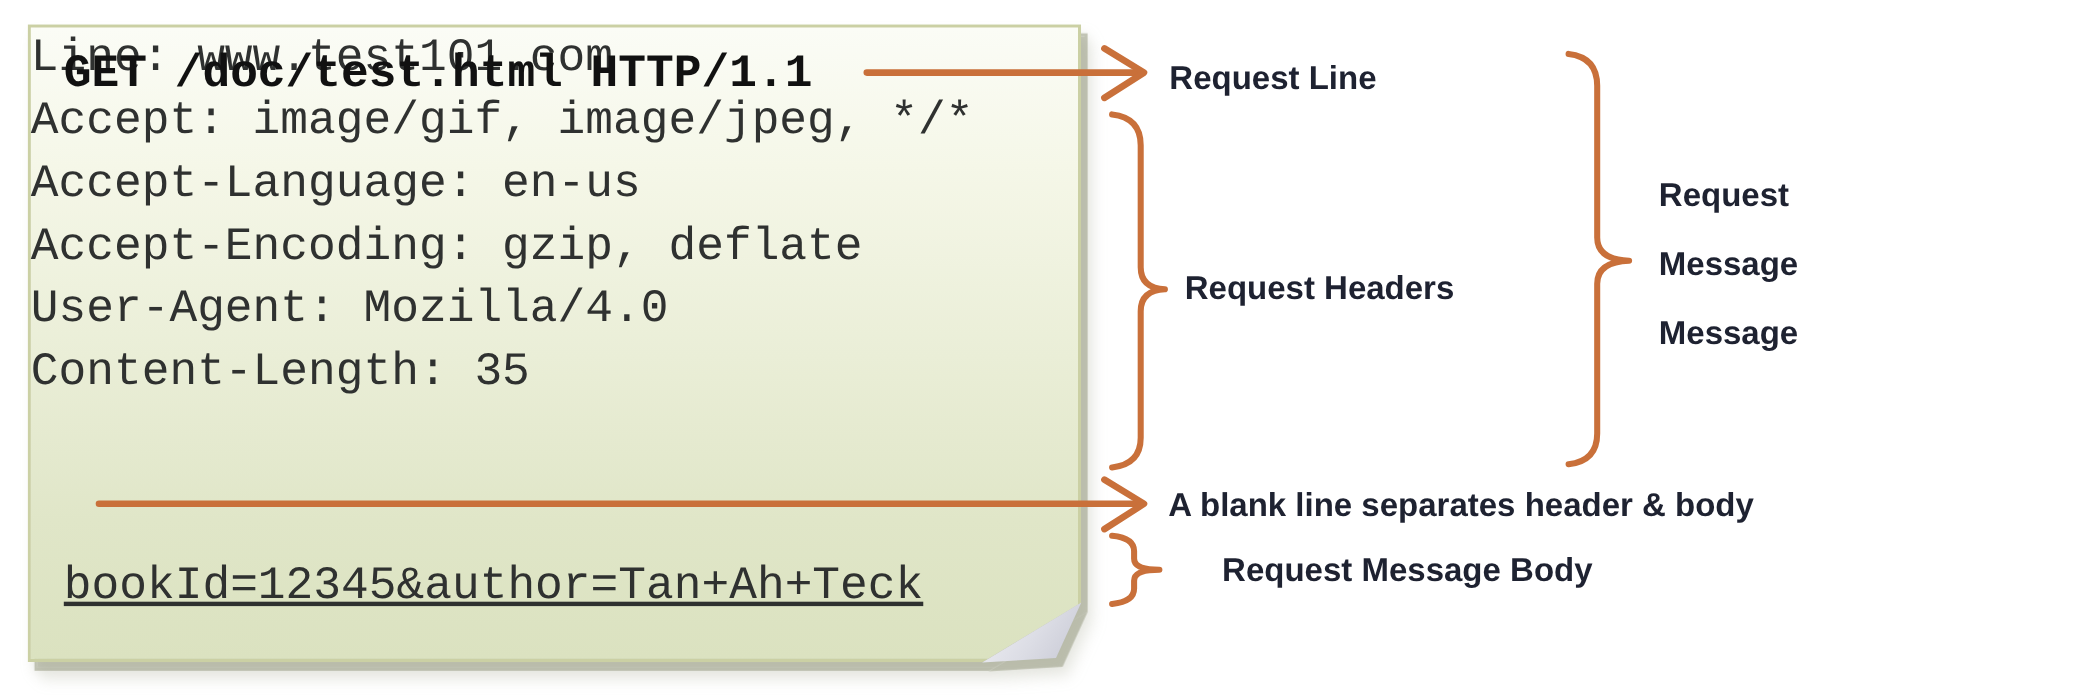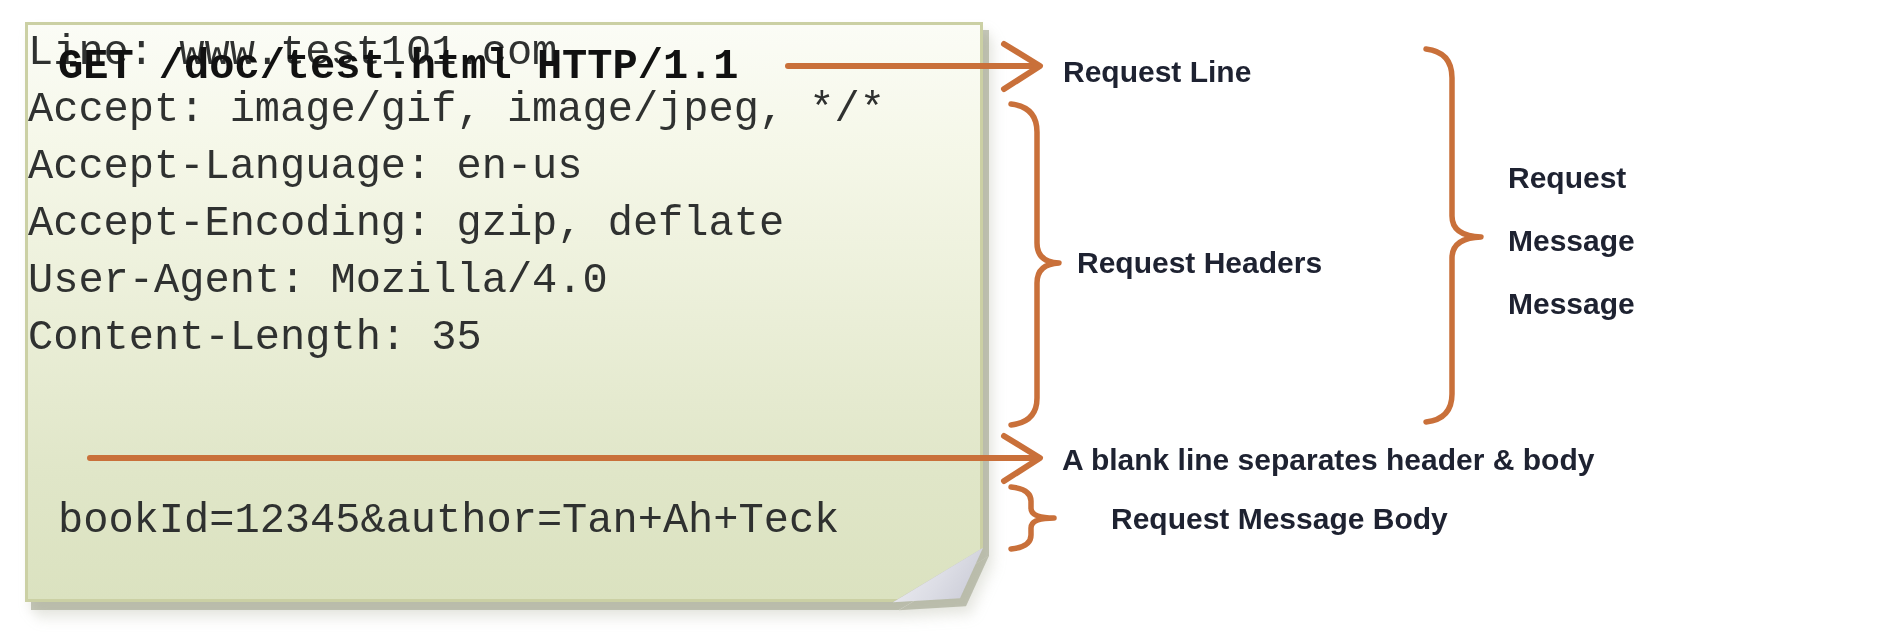--- a/index.html
+++ b/index.html
@@ -44,21 +44,21 @@
   .mono {
     position: absolute;
     font-family: "Liberation Mono", "DejaVu Sans Mono", monospace;
     font-size: 42px;
     line-height: 57px;
     color: #2f3130;
     white-space: pre;
   }
   .req-first { left: 30px; top: 14px; font-weight: bold; color: #111111; }
   .req-headers { left: 30px; top: 71px; }
-  .req-body { left: 30px; top: 468px; }
+  .req-body { left: 30px; top: 480px; text-decoration: underline; }
 
   
   .lbl {
     position: absolute;
     font-family: "Liberation Sans", sans-serif;
     font-weight: bold;
     font-size: 30px;
     line-height: 44px;
     color: #1e2231;
     white-space: nowrap;

